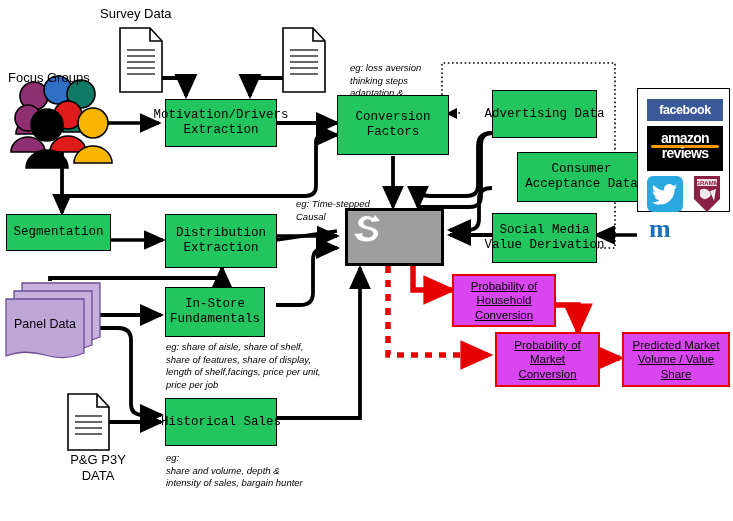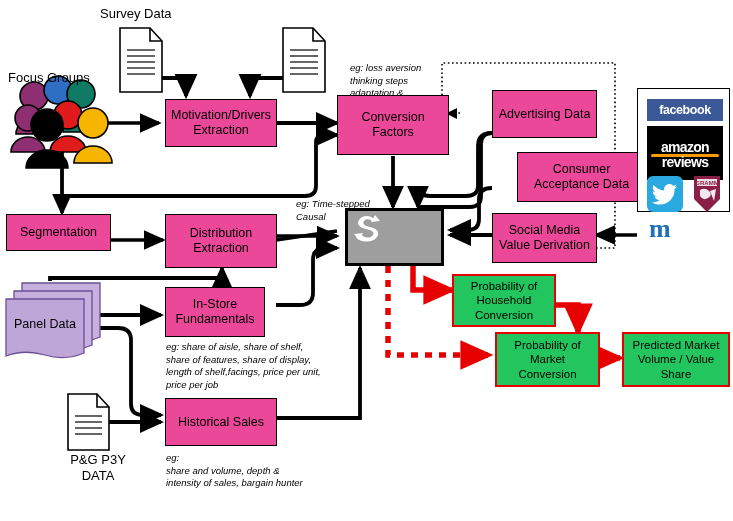--- a/index.html
+++ b/index.html
@@ -1,32 +1,32 @@
 <!DOCTYPE html>
 <html><head>
 <meta charset="utf-8">
 <style>
   html,body{margin:0;padding:0;background:#ffffff;}
   body{font-family:"Liberation Sans", sans-serif;}
   #canvas{position:relative;width:733px;height:521px;background:#fff;overflow:hidden;}
-  .box{position:absolute;box-sizing:border-box;border:1.5px solid #000;background:#ec4899;
+  .box{position:absolute;box-sizing:border-box;border:1.5px solid #000;background:#22c55e;
        display:flex;align-items:center;justify-content:center;text-align:center;
-       font-size:12.5px;color:#000;line-height:1.18;padding:2px;}
+       font-size:12.5px;color:#000;line-height:1.18;padding:2px;font-family:Liberation Mono, monospace;}
   .lbl{position:absolute;font-size:13px;color:#000;white-space:pre;line-height:1.2;}
   .note{position:absolute;font-size:9.5px;font-style:italic;color:#000;line-height:1.32;white-space:pre;}
-  .redbox{position:absolute;box-sizing:border-box;border:2.5px solid #e60000;background:#22c55e;
+  .redbox{position:absolute;box-sizing:border-box;border:2.5px solid #e60000;background:#d946ef;
        display:flex;align-items:center;justify-content:center;text-align:center;
-       font-size:11.5px;color:#000;line-height:1.22;padding:2px;}
+       font-size:11.5px;color:#000;line-height:1.22;padding:2px;text-decoration:underline;}
   .graybox{position:absolute;box-sizing:border-box;border:3px solid #000;background:#9e9e9e;}
   .logobox{position:absolute;box-sizing:border-box;border:1.5px solid #000;background:#fff;}
   svg.layer{position:absolute;left:0;top:0;width:733px;height:521px;overflow:visible;}
   .fb{position:absolute;background:#3b5998;color:#fff;font-weight:bold;text-align:center;
       font-size:12.5px;letter-spacing:-0.4px;font-family:"Liberation Sans",sans-serif;}
   .amz{position:absolute;background:#000;color:#fff;text-align:center;font-size:14px;
-      font-weight:bold;letter-spacing:-0.7px;line-height:1.0;padding-top:14px;}
+      font-weight:bold;letter-spacing:-0.7px;line-height:1.0;padding-top:5px;}
   .amz .u{display:block;height:3px;background:#ff9900;border-radius:2px;margin:0 4px -2px 4px;}
   .tw{position:absolute;background:#29a9e0;border-radius:6px;}
   .mums{position:absolute;color:#1c71b8;font-weight:bold;font-size:26px;line-height:0.9;
       font-family:"Liberation Serif",serif;}
   .gram{position:absolute;}
 </style>
 </head>
 <body>
 
 <div id="canvas">

